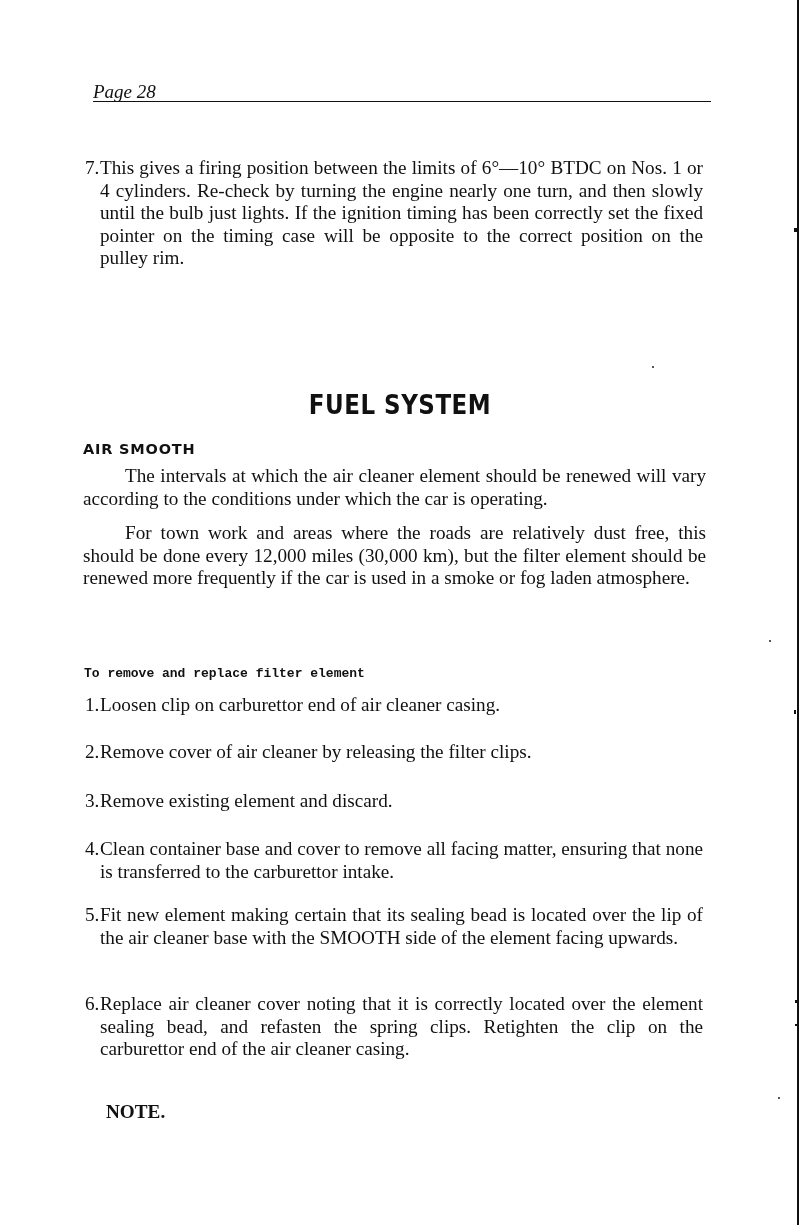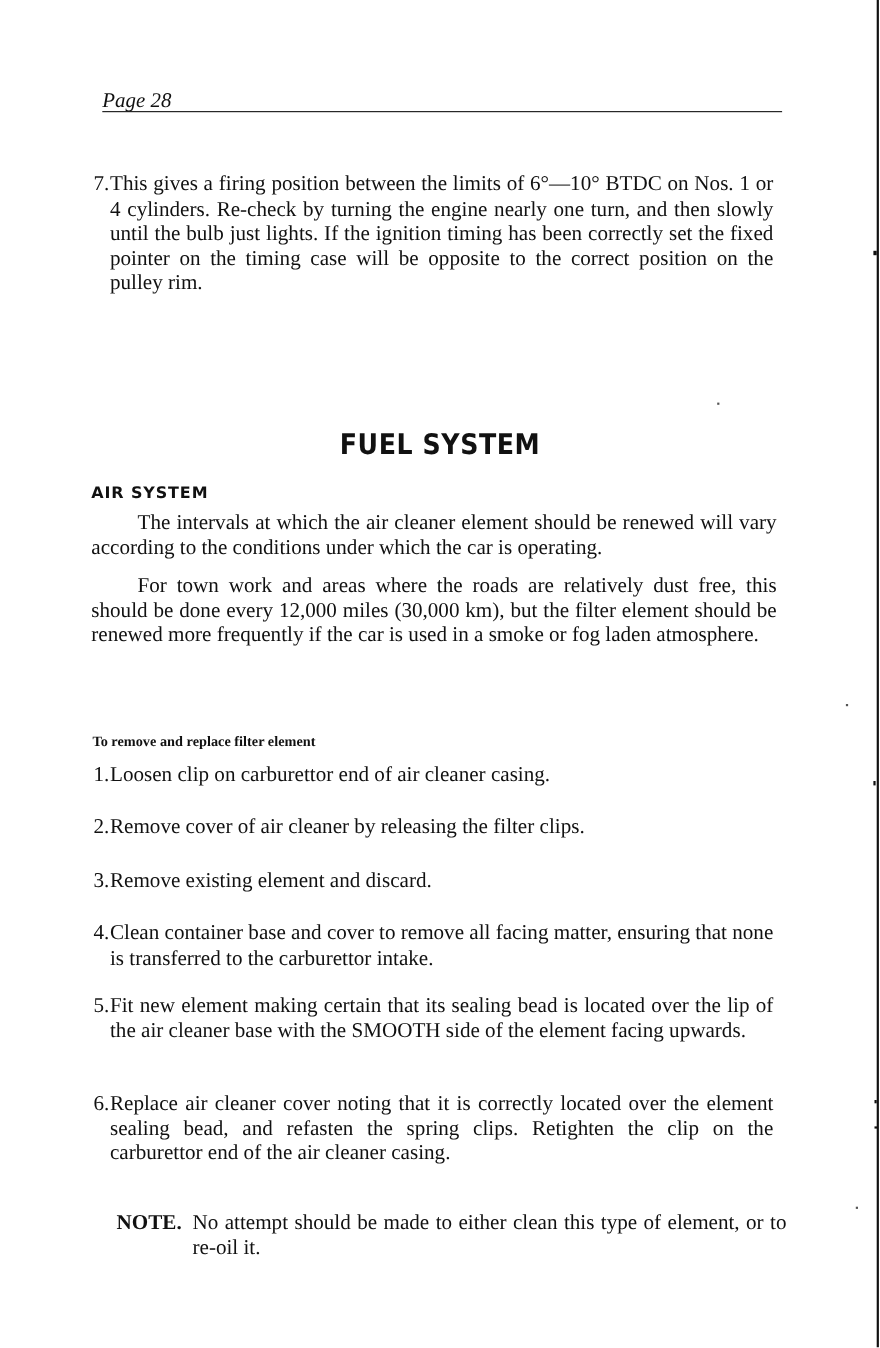--- a/index.html
+++ b/index.html
@@ -8,21 +8,21 @@
   .edge-mark { position: absolute; background: #111; }
   .header { position: absolute; left: 93px; top: 82px; width: 618px; }
   .page-num { font-family: "Liberation Serif", serif; font-style: italic; font-size: 19px; line-height: 20px; }
   .header-rule { position: absolute; left: 0; top: 19px; width: 618px; height: 1px; background: #111; }
   .item { position: absolute; left: 85px; width: 618px; font-family: "Liberation Serif", serif; font-size: 19.2px; line-height: 22.5px; }
   .item .num { position: absolute; left: 0; top: 0; width: 36px; }
   .item .txt { margin-left: 15px; text-align: justify; text-align-last: left; }
   .title { position: absolute; left: 0; width: 800px; top: 392px; text-align: center; font-family: "DejaVu Sans", sans-serif; font-weight: bold; font-size: 23px; letter-spacing: 0.5px; transform: scaleY(1.12); }
   .h2 { position: absolute; left: 83px; top: 441px; font-family: "DejaVu Sans", sans-serif; font-weight: bold; font-size: 14.5px; letter-spacing: 0.8px; }
   .para { position: absolute; left: 83px; width: 623px; font-family: "Liberation Serif", serif; font-size: 19.2px; line-height: 22.5px; text-align: justify; text-indent: 42px; }
-  .h3 { position: absolute; left: 84px; top: 666px; font-family: Liberation Serif, serif; font-weight: bold; font-size: 13px; }
+  .h3 { position: absolute; left: 84px; top: 666px; font-family: Liberation Mono, monospace; font-weight: bold; font-size: 13px; }
   .note { position: absolute; left: 90px; top: 1101px; width: 625px; font-family: "Liberation Serif", serif; font-size: 19.2px; line-height: 22.5px; }
   .note .lbl { position: absolute; left: 16px; top: 0; font-weight: bold; }
   .note .txt { margin-left: 85px; text-align: justify; text-align-last: left; }
   .dot { position: absolute; background: #555; width: 2px; height: 2px; }
 </style>
 </head>
 <body>
 
 <div class="right-edge"></div>
 <div class="edge-mark" style="left:794px;top:228px;width:3px;height:4px;"></div>
@@ -38,21 +38,21 @@
   <div class="header-rule"></div>
 </div>
 
 <div class="item" style="top:157px;">
   <span class="num">7.</span>
   <div class="txt">This gives a firing position between the limits of 6°—10° BTDC on Nos. 1 or 4 cylinders.  Re-check by turning the engine nearly one turn, and then slowly until the bulb just lights. If the ignition timing has been correctly set the fixed pointer on the timing case will be opposite to the correct position on the pulley rim.</div>
 </div>
 
 <div class="title">FUEL SYSTEM</div>
 
-<div class="h2">AIR SYSTEM</div>
+<div class="h2">AIR SMOOTH</div>
 
 <div class="para" style="top:465px;">The intervals at which the air cleaner element should be renewed will vary according to the conditions under which the car is operating.</div>
 <div class="para" style="top:522px;">For town work and areas where the roads are relatively dust free, this should be done every 12,000 miles (30,000 km), but the filter element should be renewed more frequently if the car is used in a smoke or fog laden atmosphere.</div>
 
 <div class="h3">To remove and replace filter element</div>
 
 <div class="item" style="top:694px;">
   <span class="num">1.</span>
   <div class="txt">Loosen clip on carburettor end of air cleaner casing.</div>
 </div>
@@ -72,14 +72,13 @@
   <span class="num">5.</span>
   <div class="txt">Fit new element making certain that its sealing bead is located over the lip of the air cleaner base with the SMOOTH side of the element facing upwards.</div>
 </div>
 <div class="item" style="top:993px;">
   <span class="num">6.</span>
   <div class="txt">Replace air cleaner cover noting that it is correctly located over the element sealing bead, and refasten the spring clips.  Retighten the clip on the carburettor end of the air cleaner casing.</div>
 </div>
 
 <div class="note">
   <span class="lbl">NOTE.</span>
-  <div class="txt">No attempt should be made to either clean this type of element, or to re-oil it.</div>
 </div>
 
 </body></html>

